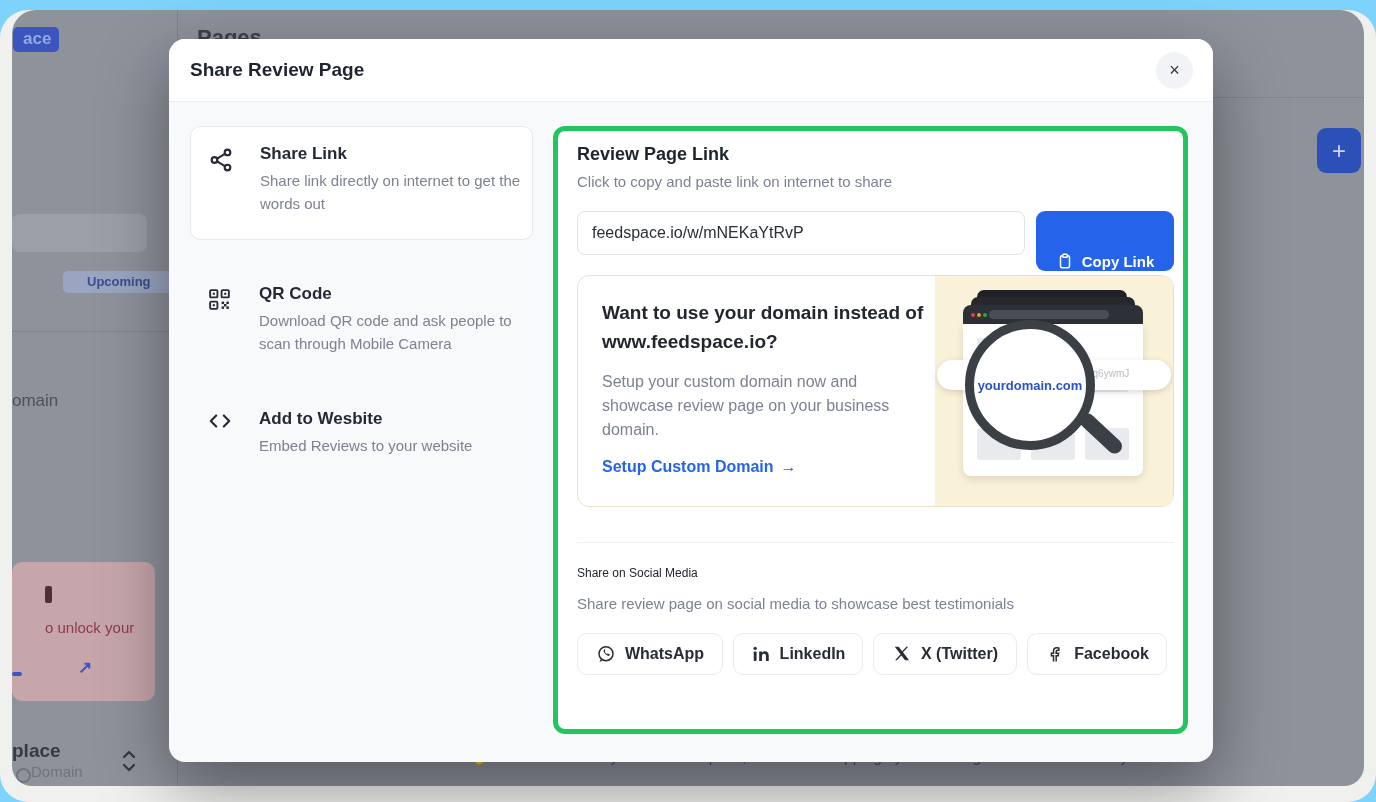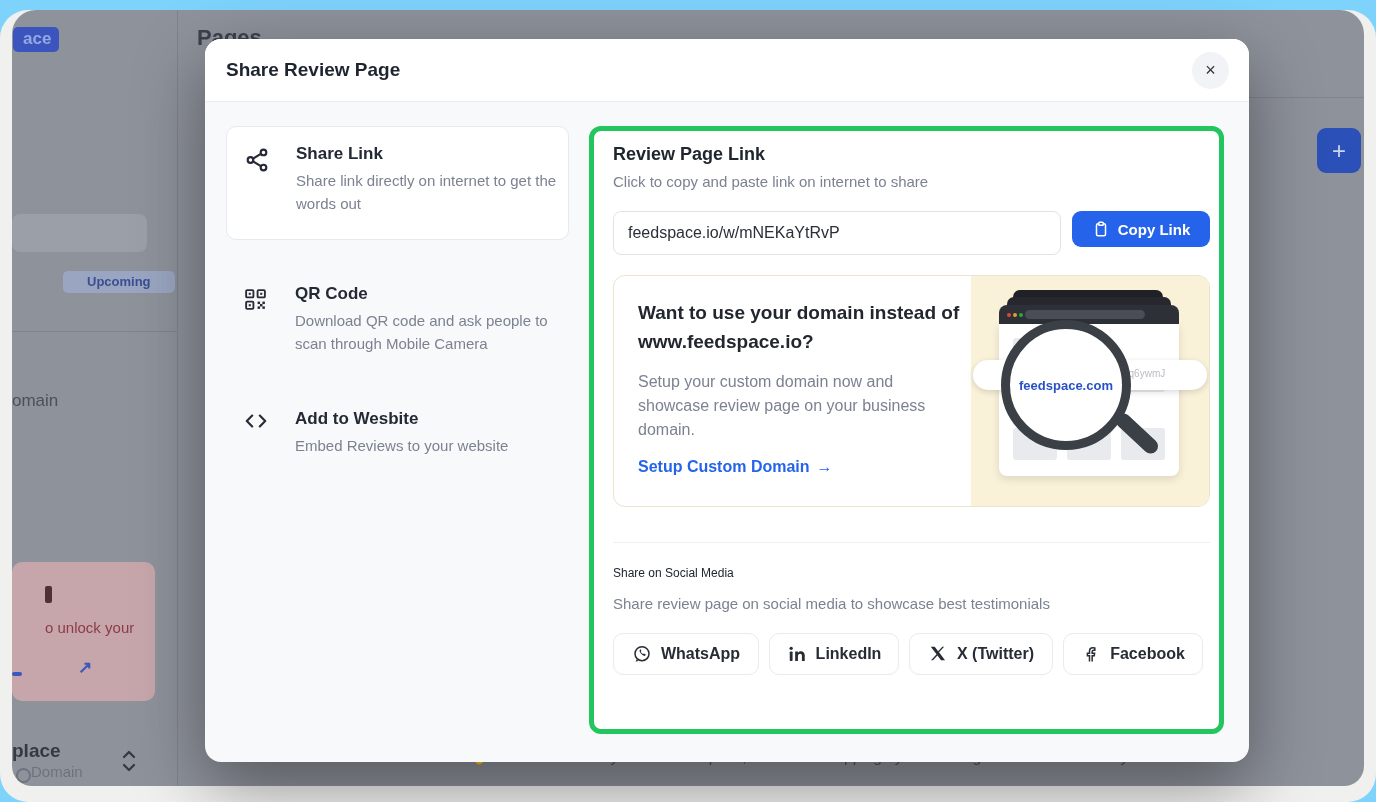--- a/index.html
+++ b/index.html
@@ -27,21 +27,21 @@
   .bg-pink-dash{position:absolute;left:0;top:110px;width:10px;height:4px;background:#3b57c0;border-radius:2px;}
   .bg-pink-arrow{position:absolute;left:66px;top:95px;font-size:17px;font-weight:bold;color:#3b57c0;}
   .bg-footer-place{position:absolute;left:0;top:730px;font-size:19px;font-weight:bold;color:#33384200;color:#343944;}
   .bg-favicon{position:absolute;left:4px;top:758px;width:11px;height:11px;border:2px solid #6e737d;border-radius:50%;}
   .bg-footer-domain{position:absolute;left:19px;top:753px;font-size:15px;color:#6e737d;}
   .bg-chevrons{position:absolute;left:108px;top:738px;width:18px;height:26px;color:#343944;}
   .bg-toast{position:absolute;left:456px;top:738px;width:780px;font-size:15.5px;color:#4e535c;white-space:nowrap;}
 
   
   .modal{position:absolute;left:169px;top:39px;width:1044px;height:723px;background:#f8f9fb;border-radius:16px;
-         box-shadow:0 24px 70px rgba(0,0,0,.4);z-index:10;margin-left:36px;}
+         box-shadow:0 24px 70px rgba(0,0,0,.4);z-index:10;}
   .modal-header{position:absolute;left:0;top:0;right:0;height:62px;background:#fff;border-radius:16px 16px 0 0;
                 border-bottom:1px solid #ebedf0;}
   .modal-title{position:absolute;left:21px;top:20px;font-size:19px;font-weight:bold;color:#1e2430;}
   .modal-close{position:absolute;right:20px;top:13px;width:37px;height:37px;border-radius:50%;background:#f1f3f6;
                display:flex;align-items:center;justify-content:center;font-size:18px;color:#30353f;cursor:pointer;}
 
   .tab-card{position:absolute;left:21px;width:343px;box-sizing:border-box;padding:17px 16px 17px 17px;}
   .tab-selected{background:#fff;border:1px solid #e6e9ed;border-radius:10px;}
   .tab-icon{position:absolute;left:17px;top:20px;width:26px;height:26px;color:#262b36;}
   .tab-body{margin-left:52px;}
@@ -51,22 +51,22 @@
   .tab2{top:228px;height:100px;}
   .tab3{top:353px;height:70px;}
 
   .right-card{position:absolute;left:384px;top:87px;width:635px;height:608px;background:#fff;
               border:5px solid #22c55e;border-radius:12px;box-sizing:border-box;}
   .rl-title{position:absolute;left:19px;top:13px;font-size:18px;font-weight:bold;color:#20262f;}
   .rl-sub{position:absolute;left:19px;top:42px;font-size:15px;color:#7c8291;}
   .url-input{position:absolute;left:19px;top:80px;width:448px;height:44px;box-sizing:border-box;
              border:1px solid #dfe3e8;border-radius:8px;background:#fff;padding:0 14px;
              font-size:16px;color:#2a2f38;font-family:"Liberation Sans",sans-serif;outline:none;}
-  .copy-btn{position:absolute;left:478px;top:80px;width:138px;height:36px;background:#2563eb;border:none;
-            border-radius:9px;color:#fff;font-size:15px;font-weight:bold;display:flex;align-items:center;
+  .copy-btn{position:absolute;left:478px;top:80px;width:138px;height:60px;background:#2563eb;border:none;
+            border-radius:9px;color:#fff;font-size:15px;font-weight:bold;display:flex;align-items:flex-end;
             justify-content:center;gap:8px;cursor:pointer;font-family:"Liberation Sans",sans-serif;}
 
   .domain-card{position:absolute;left:19px;top:144px;width:597px;height:232px;border:1px solid #ece3cd;
                border-radius:12px;overflow:hidden;display:flex;background:#fff;box-sizing:border-box;}
   .dc-text{width:357px;box-sizing:border-box;padding:23px 10px 0 24px;}
   .dc-title{font-size:19px;font-weight:bold;color:#22272f;line-height:1.5;width:330px;}
   .dc-desc{font-size:16px;color:#7c8291;line-height:1.5;width:300px;margin-top:14px;}
   .dc-cta{display:inline-flex;align-items:center;gap:7px;margin-top:16px;font-size:16px;font-weight:bold;
           color:#2563eb;cursor:pointer;}
   .dc-illus{position:relative;width:238px;background:#faf1d9;}
@@ -237,21 +237,21 @@
             <div class="il-block" style="left:14px;top:14px;width:70px;height:26px"></div>
             <div class="il-block" style="left:110px;top:48px;width:56px;height:20px"></div>
             <div class="il-block" style="left:14px;top:104px;width:44px;height:32px"></div>
             <div class="il-block" style="left:68px;top:104px;width:44px;height:32px"></div>
             <div class="il-block" style="left:122px;top:104px;width:44px;height:32px"></div>
           </div>
           <div class="il-pill">
             <div class="il-pill-text">4q6ywmJ</div>
           </div>
           <div class="il-lens">
-            <span class="il-lens-text">feedspace.com</span>
+            <span class="il-lens-text">yourdomain.com</span>
           </div>
           <div class="il-handle"></div>
         </div>
       </div>
 
       <div class="sm-divider"></div>
       <div class="sm-title">Share on Social Media</div>
       <div class="sm-sub">Share review page on social media to showcase best testimonials</div>
 
       <div class="social-row">

